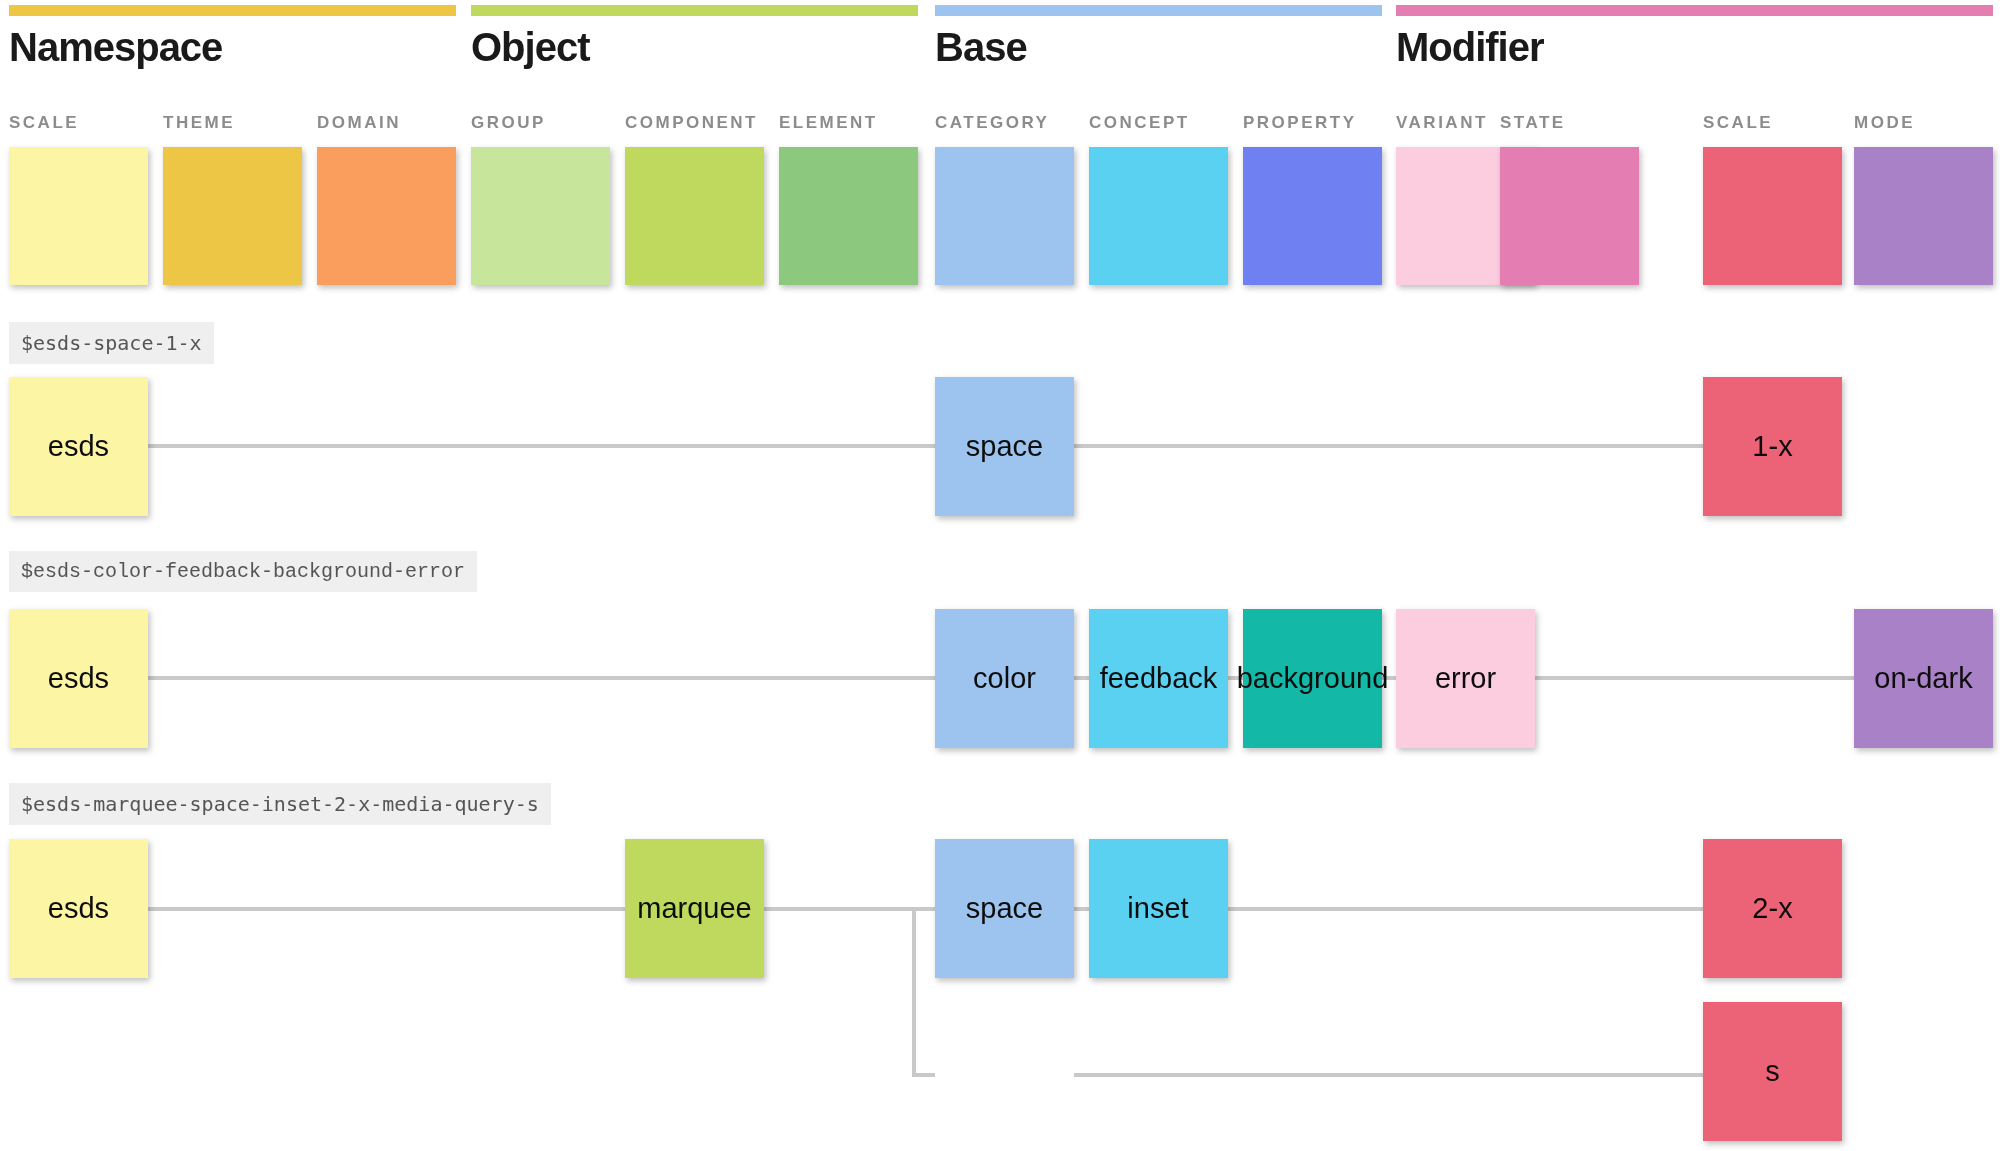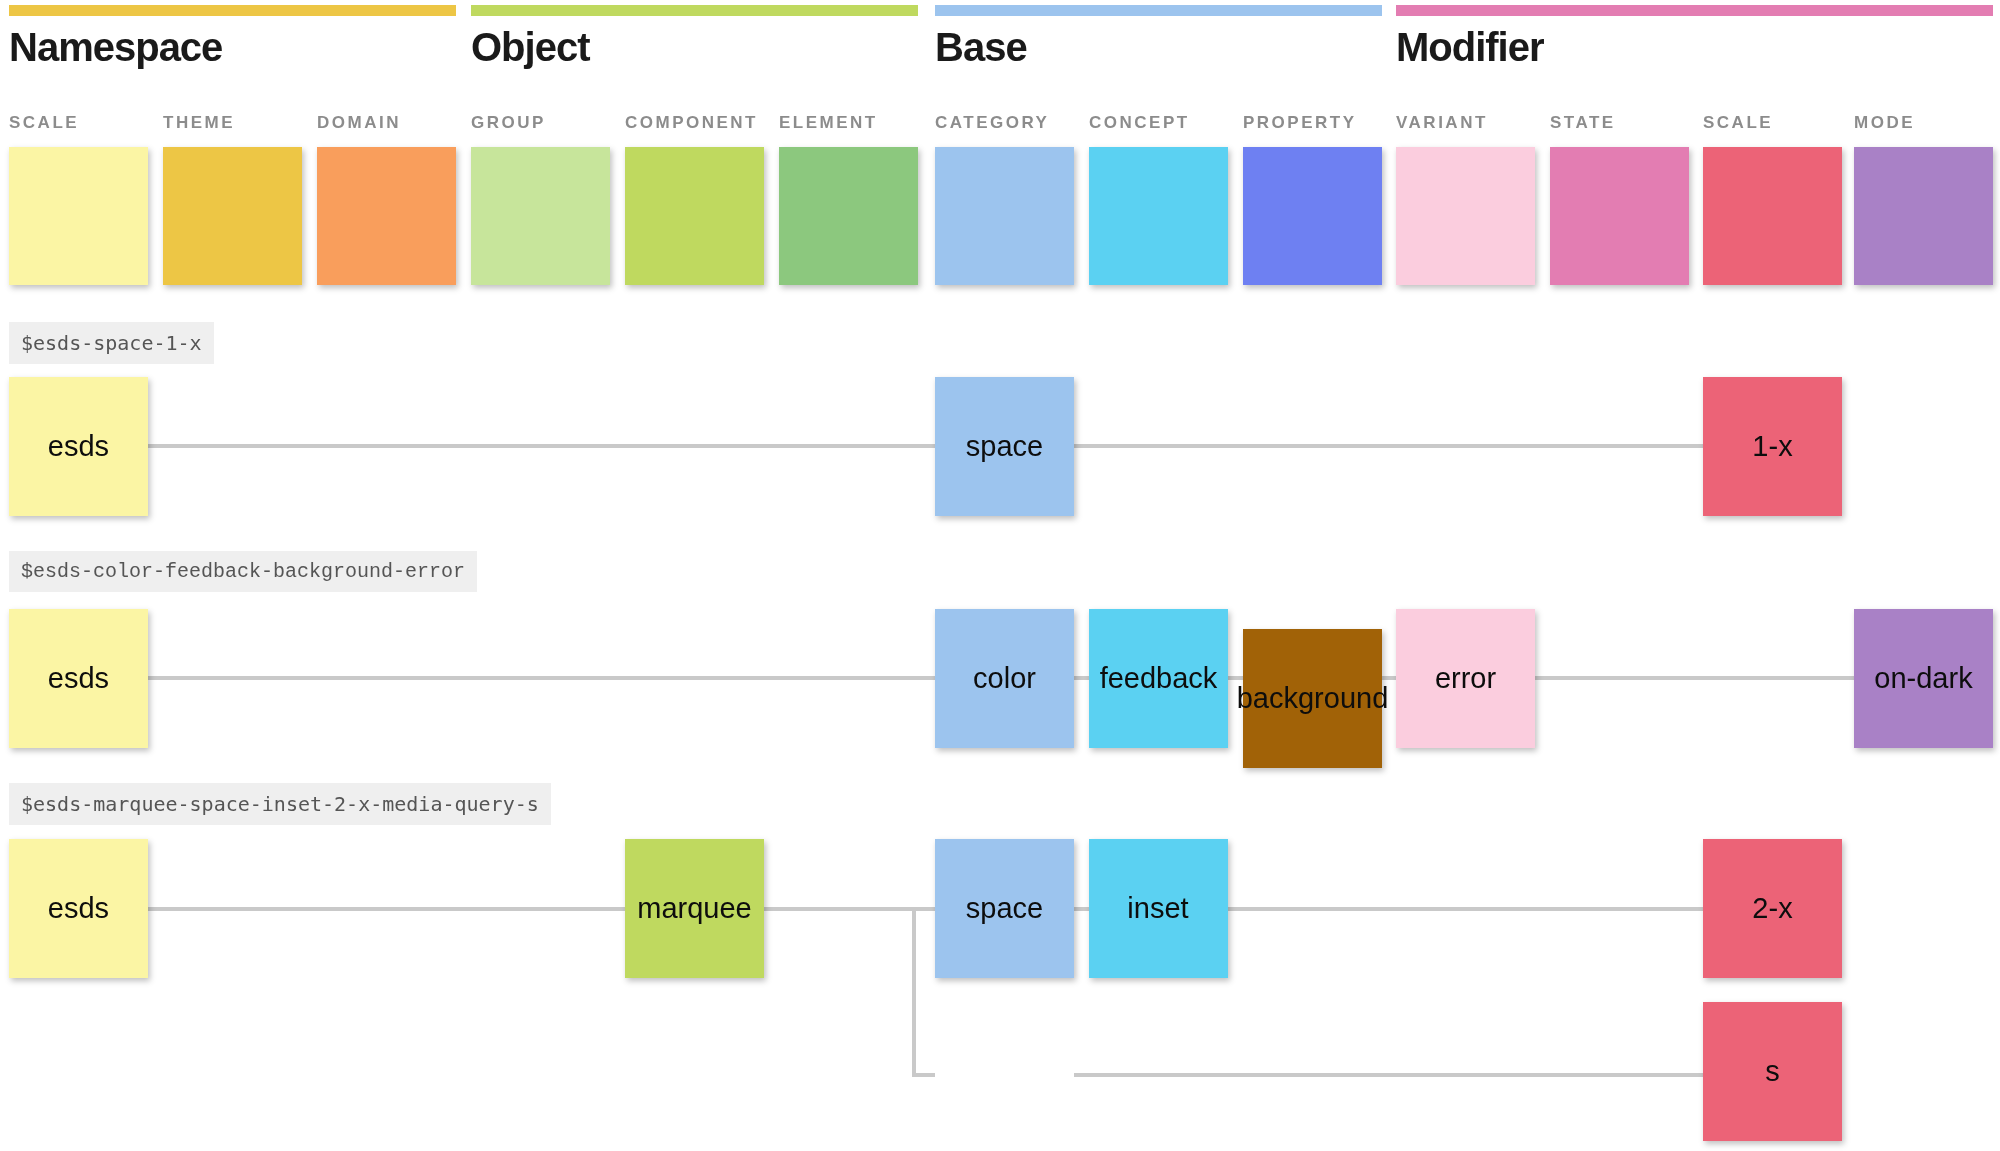--- a/index.html
+++ b/index.html
@@ -17,21 +17,21 @@
     font-size:40px;font-weight:700;letter-spacing:-1px;color:#1a1a1a;white-space:nowrap;text-align:right;}
   .heading.g0{left:9px;} .heading.g1{left:471px;} .heading.g2{left:935px;} .heading.g3{left:1396px;}
   .collabel{position:absolute;top:112px;height:22px;line-height:22px;
     font-size:17px;font-weight:700;letter-spacing:2.5px;color:#8c8c8c;white-space:nowrap;}
   .swatch{position:absolute;top:147px;width:139px;height:138px;
     box-shadow:2px 3px 6px rgba(0,0,0,0.25);}
   
   .cx0{left:9px;}   .cx1{left:163px;} .cx2{left:317px;}
   .cx3{left:471px;} .cx4{left:625px;} .cx5{left:779px;}
   .cx6{left:935px;} .cx7{left:1089px;}.cx8{left:1243px;}
-  .cx9{left:1396px;}.cx10{left:1550px;}.cx11{left:1703px;}.cx12{left:1854px;}
+  .cx9{left:1396px;}.cx10{left:1500px;}.cx11{left:1703px;}.cx12{left:1854px;}
   
   .chip{position:absolute;left:9px;display:inline-block;background:#efefef;
     font-family:"DejaVu Sans Mono",monospace;font-size:20px;color:#555555;
     padding:9px 12px;white-space:nowrap;}
   .chip.r1{top:322px;} .chip.r2{top:551px;font-family:Liberation Mono, monospace;} .chip.r3{top:783px;}
   .node{position:absolute;width:139px;height:139px;
     display:flex;align-items:center;justify-content:center;text-align:center;
     font-size:29px;color:#0d0d0d;box-shadow:2px 3px 6px rgba(0,0,0,0.25);
     box-sizing:border-box;padding:0 10px;line-height:1.3;}
   .node.wrap{padding:0 16px;}
@@ -99,21 +99,21 @@
 
   <div class="chip r2">$esds-color-feedback-background-error</div>
   <div class="hline l2 l2a"></div>
   <div class="hline l2 l2b"></div>
   <div class="hline l2 l2c"></div>
   <div class="hline l2 l2d"></div>
   <div class="hline l2 l2e"></div>
   <div class="node ry2 cx0" style="background: rgb(251, 245, 164);">esds</div>
   <div class="node ry2 cx6" style="background: rgb(156, 196, 238);">color</div>
   <div class="node ry2 cx7" style="background: rgb(91, 209, 242);">feedback</div>
-  <div class="node ry2 cx8" style="background: #a16207; margin-top: 20px;">background</div>
+  <div class="node ry2 cx8" style="background: #14b8a6;">background</div>
   <div class="node ry2 cx9" style="background: rgb(251, 205, 222);">error</div>
   <div class="node ry2 cx12" style="background: rgb(169, 129, 198);">on-dark</div>
 
   <div class="chip r3">$esds-marquee-space-inset-2-x-media-query-s</div>
   <div class="hline l3 l3a"></div>
   <div class="hline l3 l3b"></div>
   <div class="hline l3 l3c"></div>
   <div class="hline l3 l3d"></div>
   <div class="vline lv"></div>
   <div class="hline l4 l4a"></div>

